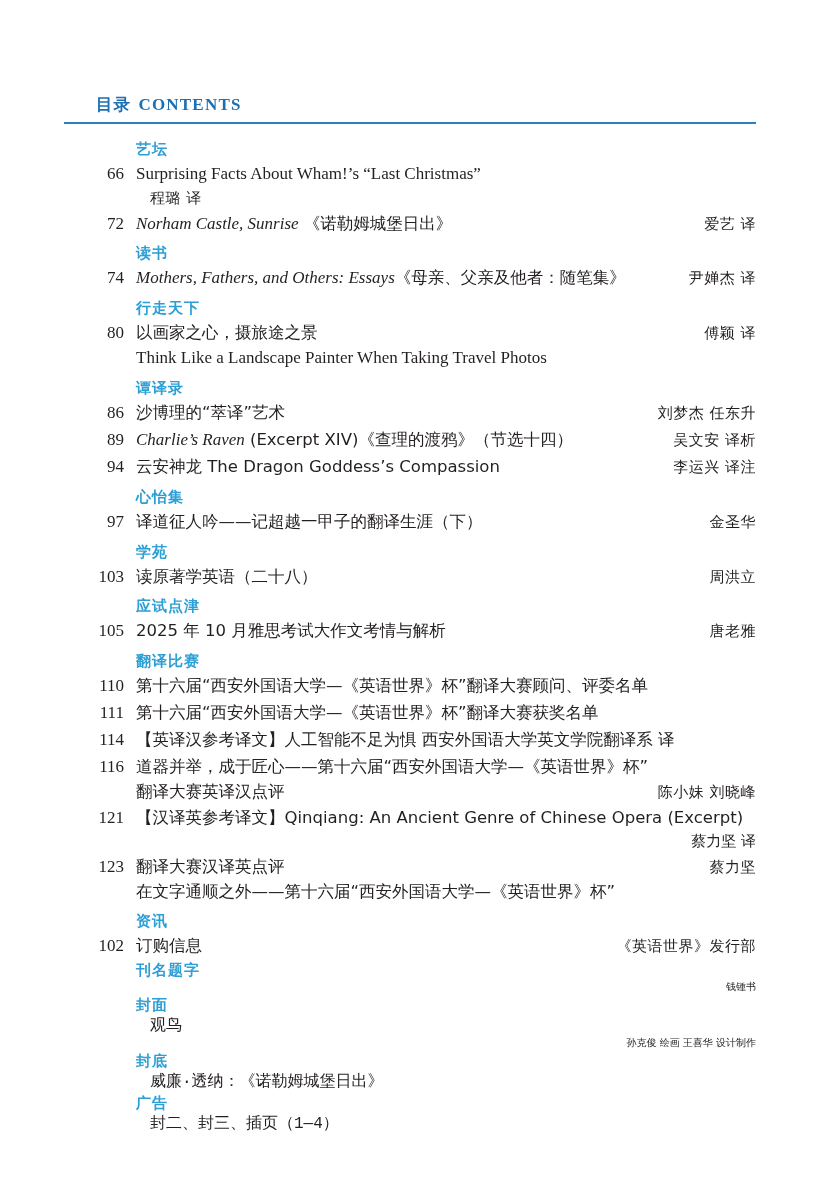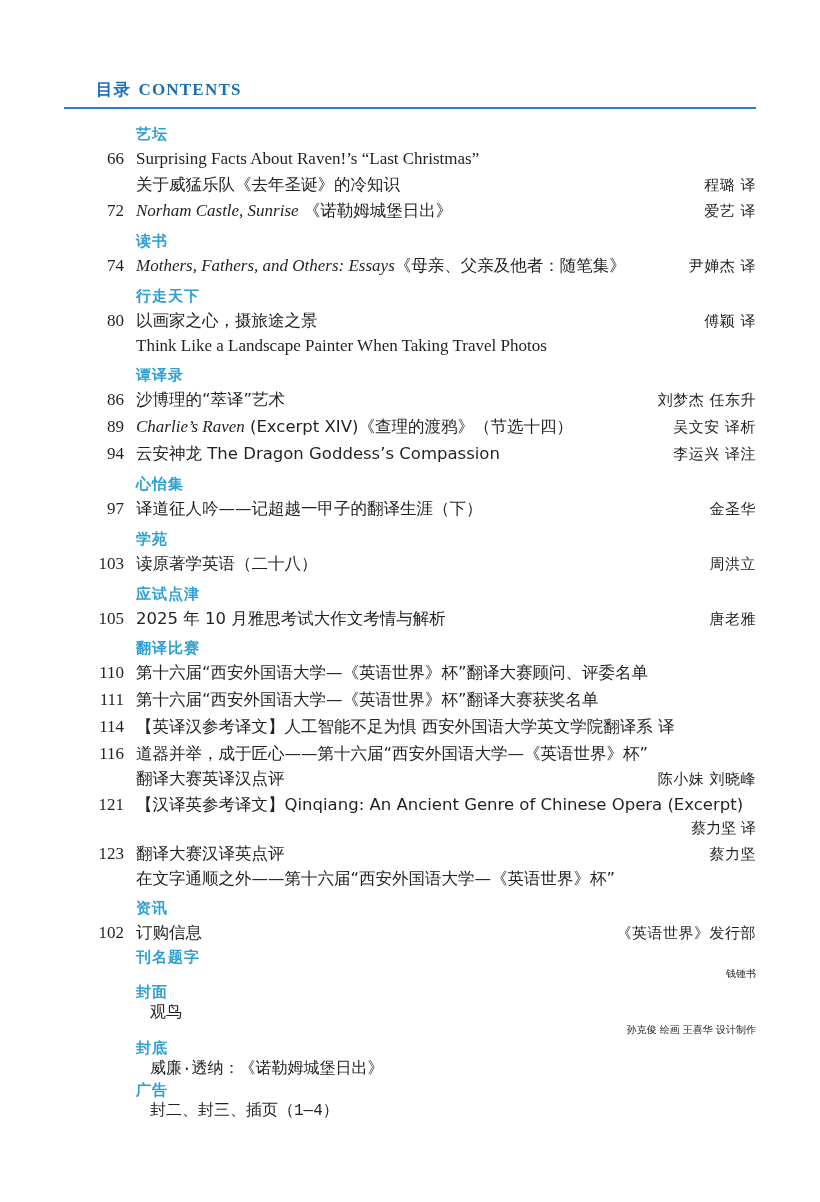--- a/index.html
+++ b/index.html
@@ -10,21 +10,21 @@
   body {
     width: 820px;
     height: 1202px;
     font-family: "Liberation Serif", serif;
     color: #231f20;
     position: relative;
     overflow: hidden;
   }
   .page {
     position: absolute;
-    left: 0; top: 0;
+    left: 0; top: 15px;
     width: 820px;
     height: 854px;
     box-sizing: border-box;
     padding: 72px 64px 40px 64px;
   }
   
   .toc-header {
     font-family: "Liberation Sans", sans-serif;
     font-weight: bold;
     font-size: 25px;
@@ -141,24 +141,23 @@
     <span class="cn">目录</span>
     <span class="en">CONTENTS</span>
   </div>
   <div class="header-rule"></div>
 
   <div class="section-title">艺坛</div>
   <div class="entry">
     <div class="pg">66</div>
     <div class="entry-body">
       <div class="line">
-          <span class="txt en">Surprising Facts About Raven!’s “Last Christmas”</span>
-        </div>
-      <div class="line">
-          <span class="txt cn">关于威猛乐队《去年圣诞》的冷知识</span>
+          <span class="txt en">Surprising Facts About Wham!’s “Last Christmas”</span>
+        </div>
+      <div class="line">
           <span class="author cnsmall">程璐 译</span>
         </div>
     </div>
   </div>
   <div class="entry">
     <div class="pg">72</div>
     <div class="entry-body">
       <div class="line">
         <span class="txt"><span class="en it">Norham Castle, Sunrise</span><span class="cn"> 《诺勒姆城堡日出》</span></span>
         <span class="author cnsmall">爱艺 译</span>

